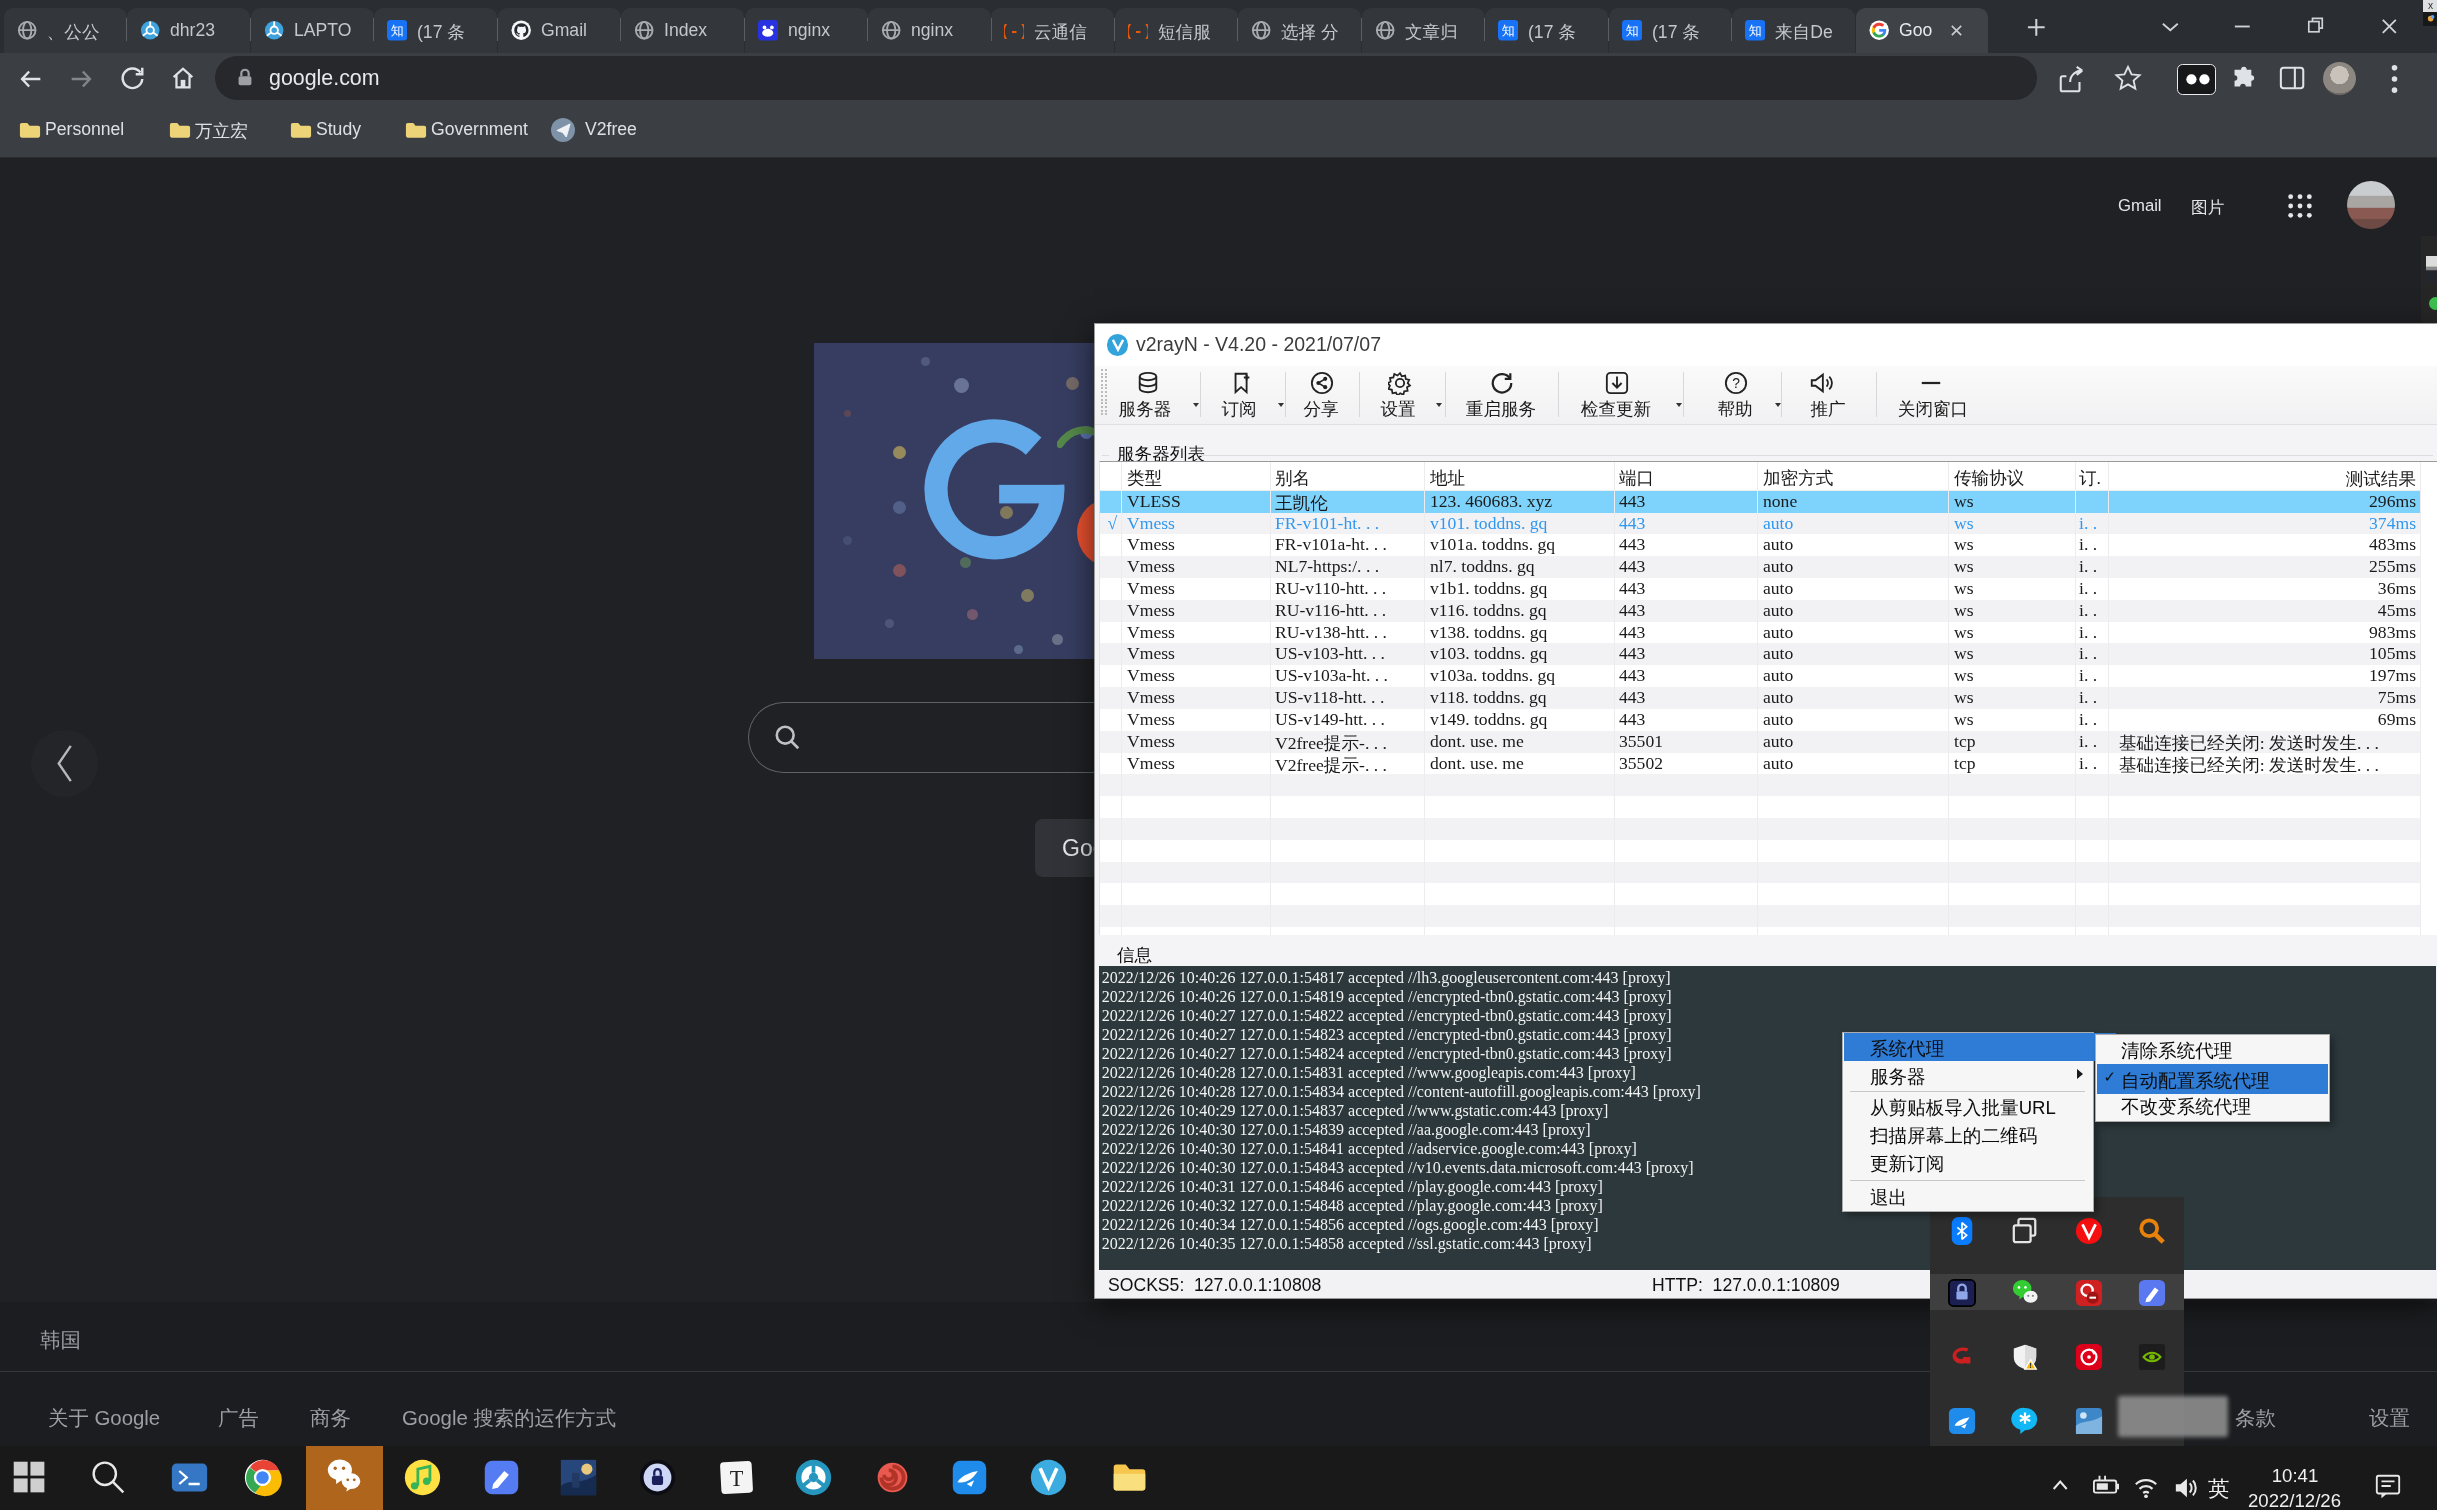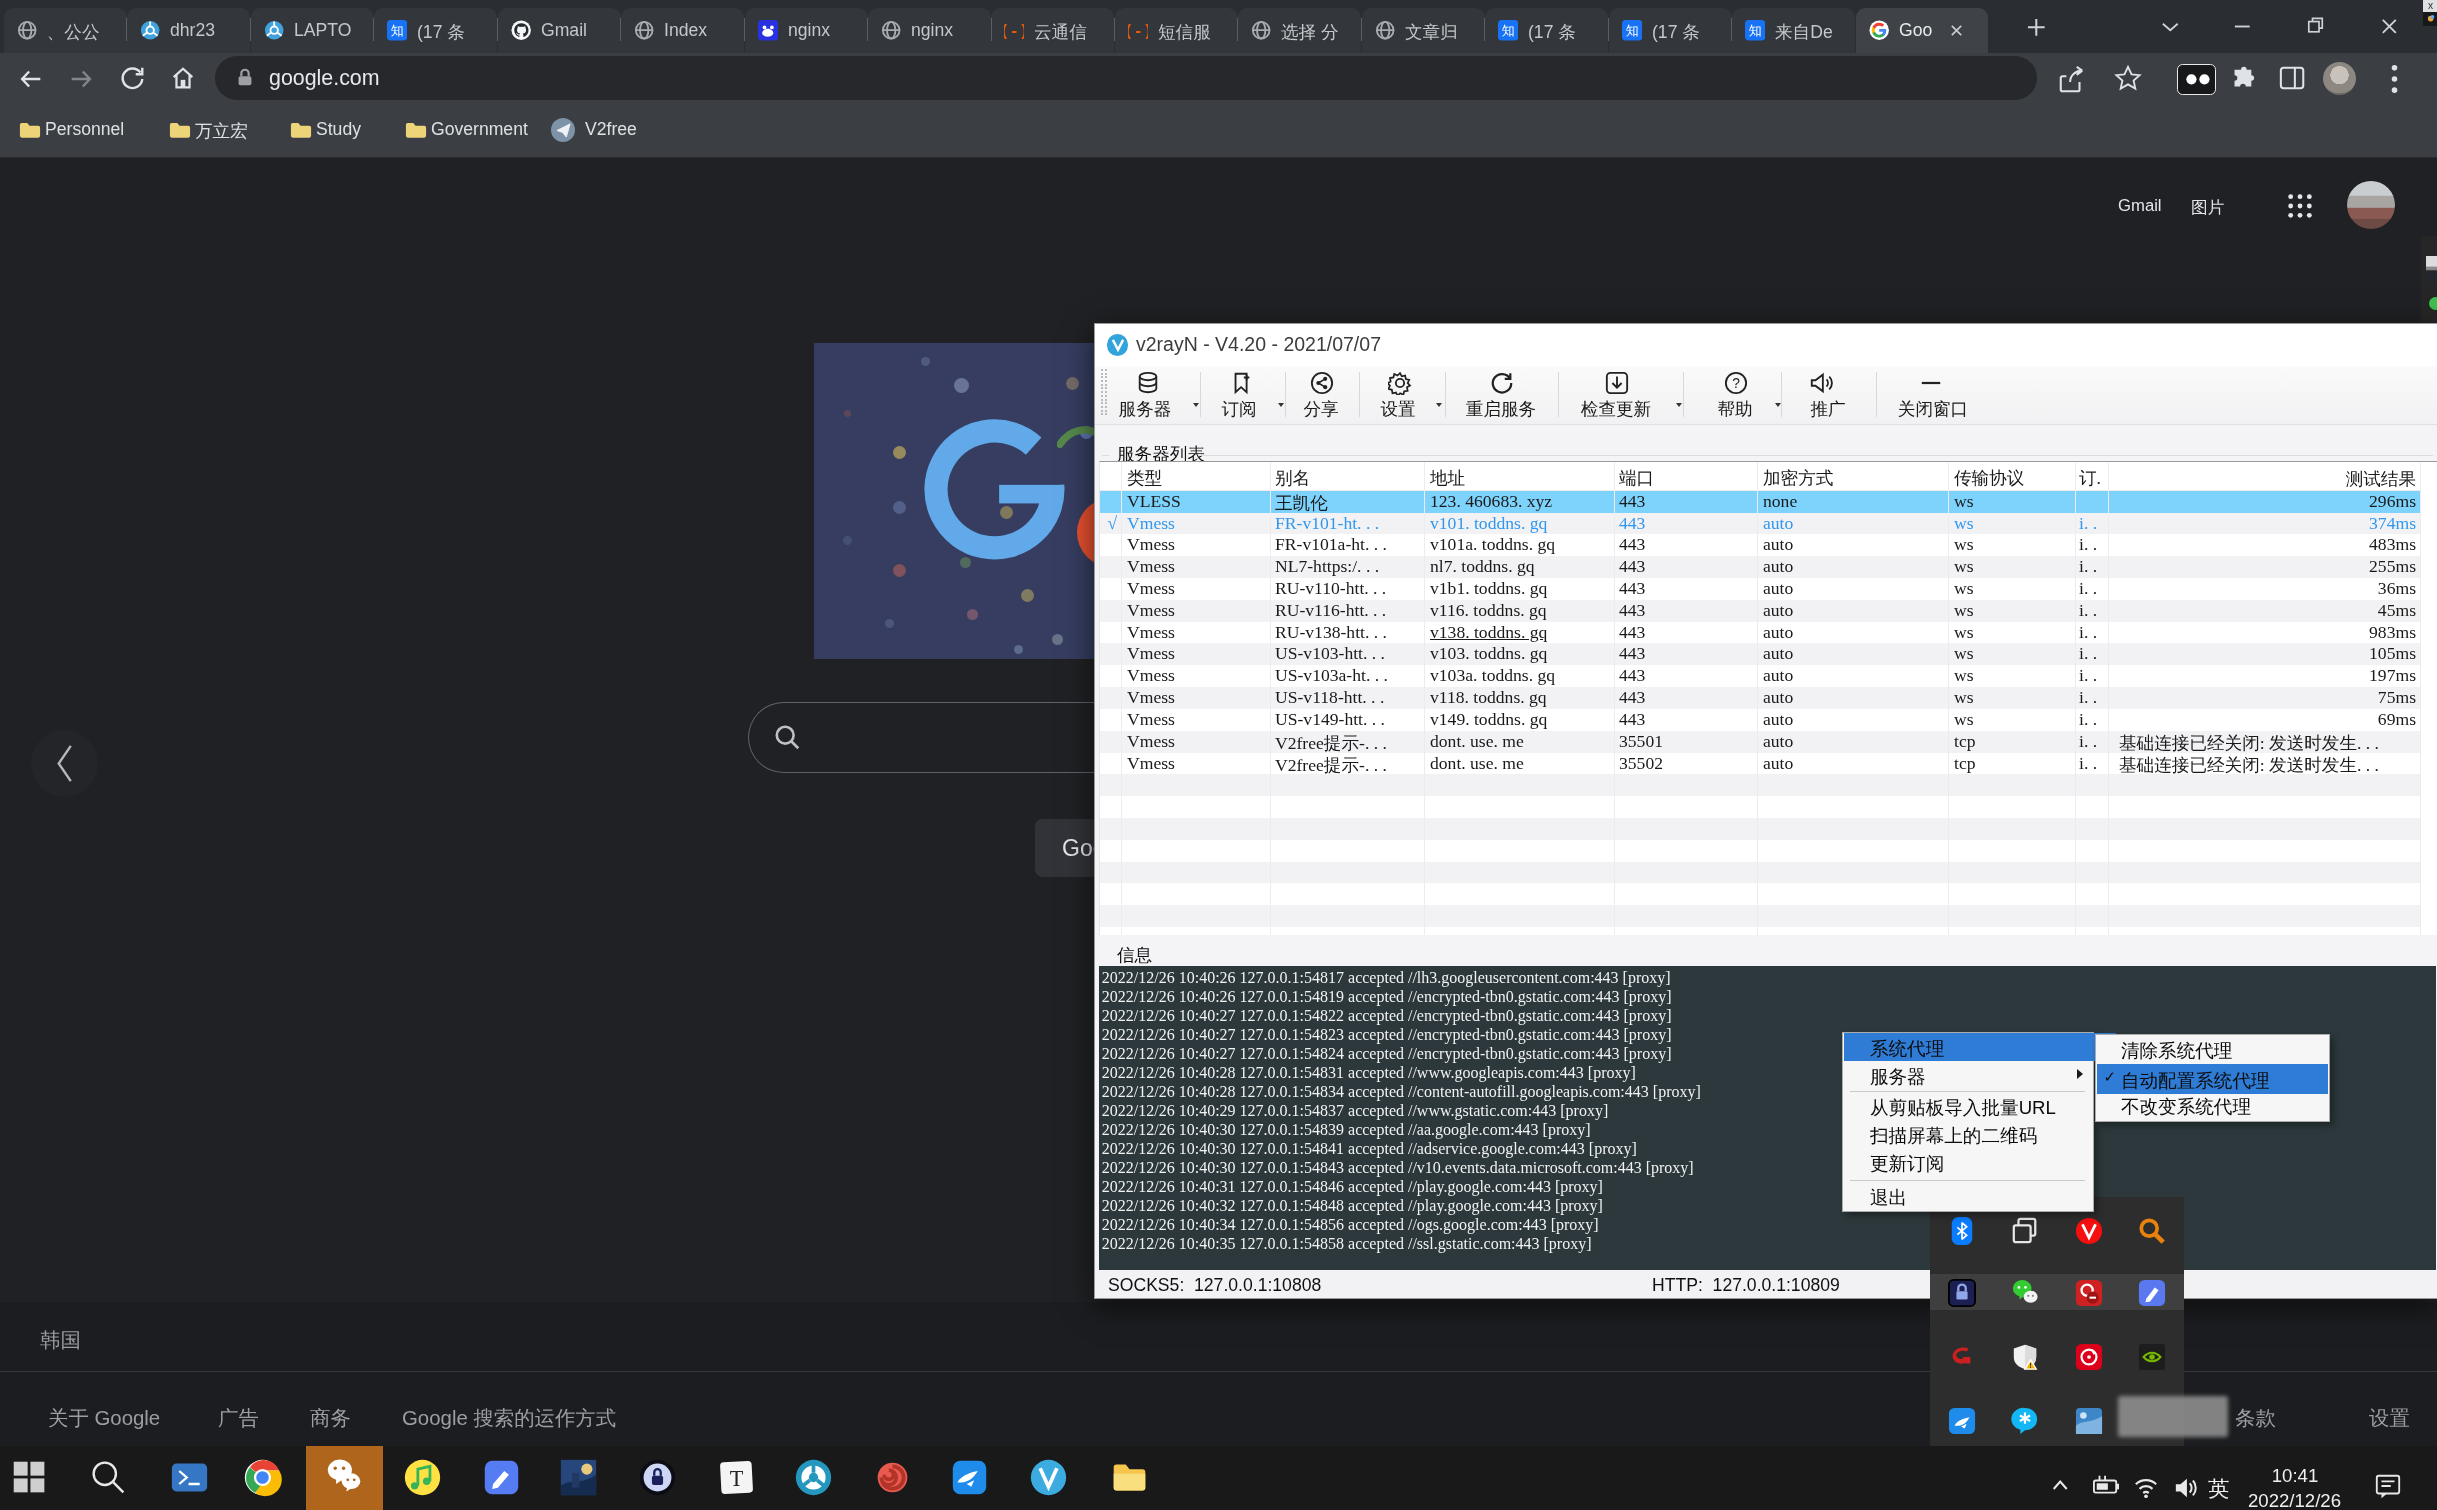--- a/index.html
+++ b/index.html
@@ -457,21 +457,21 @@
 <div class="vcell" style="left:330px;top:0px;color:#1a1a1a;">v116. toddns. gq</div>
 <div class="vcell" style="left:519px;top:0px;color:#1a1a1a;">443</div>
 <div class="vcell" style="left:663px;top:0px;color:#1a1a1a;">auto</div>
 <div class="vcell" style="left:854px;top:0px;color:#1a1a1a;">ws</div>
 <div class="vcell" style="left:979px;top:0px;color:#1a1a1a;">i. .</div>
 <div class="vcell" style="left:1316px;top:0px;color:#1a1a1a;transform:translateX(-100%);">45ms</div>
 </div>
 <div style="position:absolute;left:0;top:160px;width:1320px;height:22px;background:#ffffff;">
 <div class="vcell" style="left:27px;top:0px;color:#1a1a1a;">Vmess</div>
 <div class="vcell" style="left:175px;top:0px;color:#1a1a1a;">RU-v138-htt. . .</div>
-<div class="vcell" style="left:330px;top:0px;color:#1a1a1a;text-decoration:underline;">v138. toddns. gq</div>
+<div class="vcell" style="left:330px;top:0px;color:#1a1a1a;">v138. toddns. gq</div>
 <div class="vcell" style="left:519px;top:0px;color:#1a1a1a;">443</div>
 <div class="vcell" style="left:663px;top:0px;color:#1a1a1a;">auto</div>
 <div class="vcell" style="left:854px;top:0px;color:#1a1a1a;">ws</div>
 <div class="vcell" style="left:979px;top:0px;color:#1a1a1a;">i. .</div>
 <div class="vcell" style="left:1316px;top:0px;color:#1a1a1a;transform:translateX(-100%);">983ms</div>
 </div>
 <div style="position:absolute;left:0;top:181px;width:1320px;height:22px;background:#f2f2f4;">
 <div class="vcell" style="left:27px;top:0px;color:#1a1a1a;">Vmess</div>
 <div class="vcell" style="left:175px;top:0px;color:#1a1a1a;">US-v103-htt. . .</div>
 <div class="vcell" style="left:330px;top:0px;color:#1a1a1a;">v103. toddns. gq</div>

